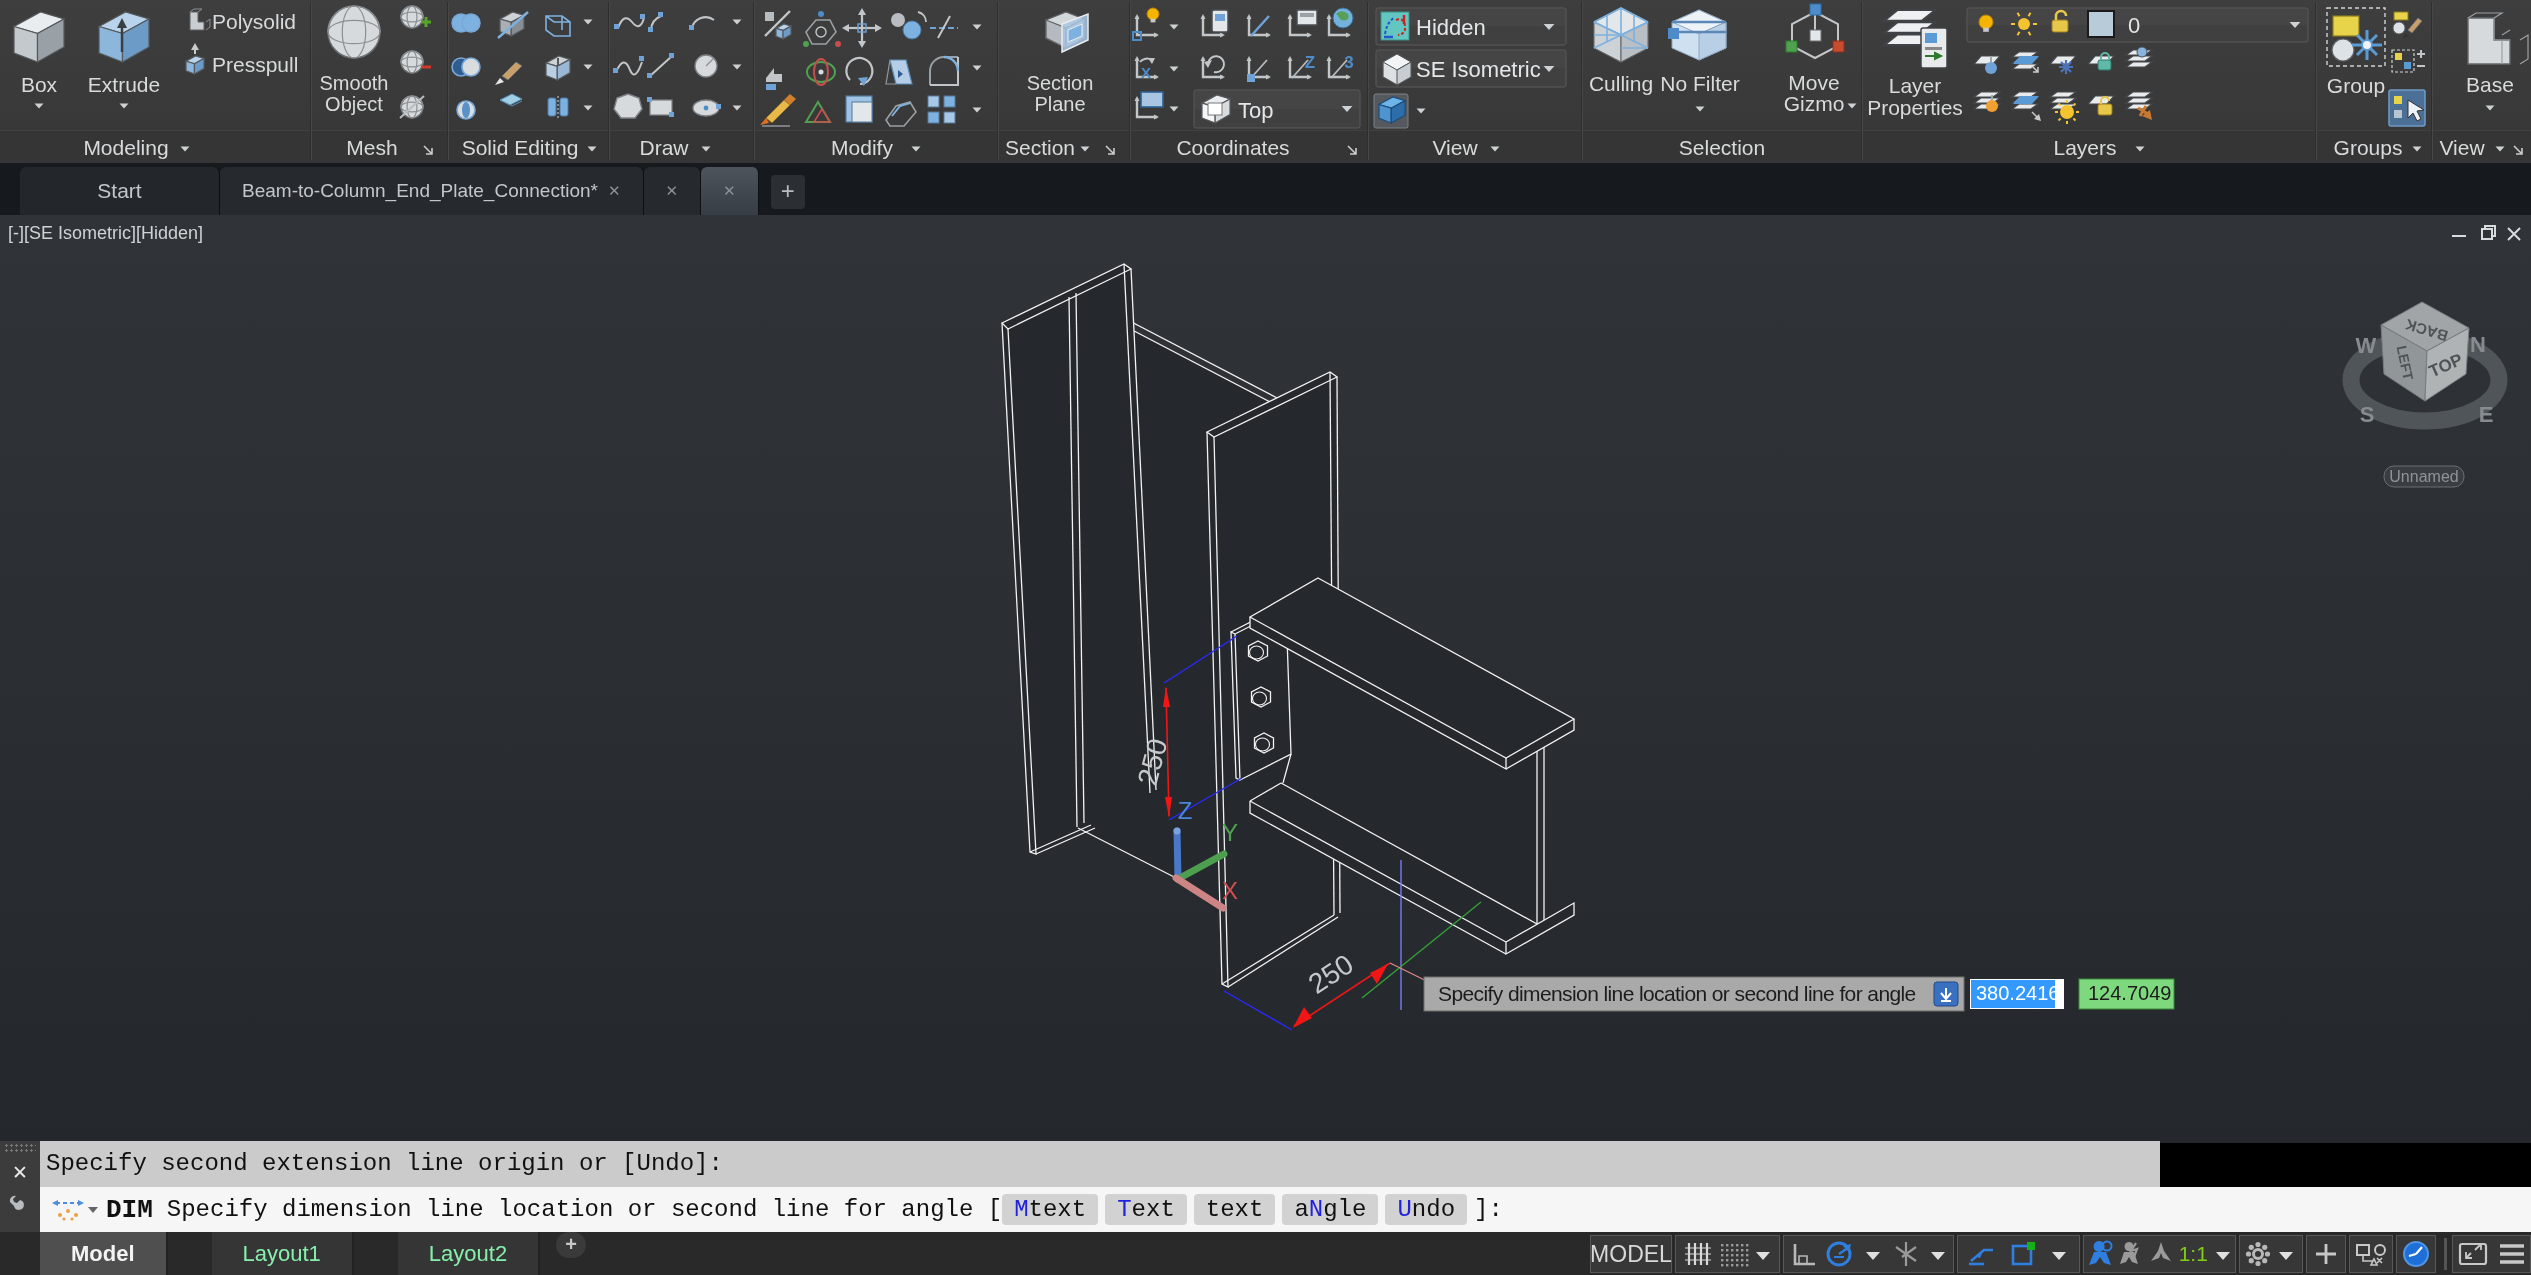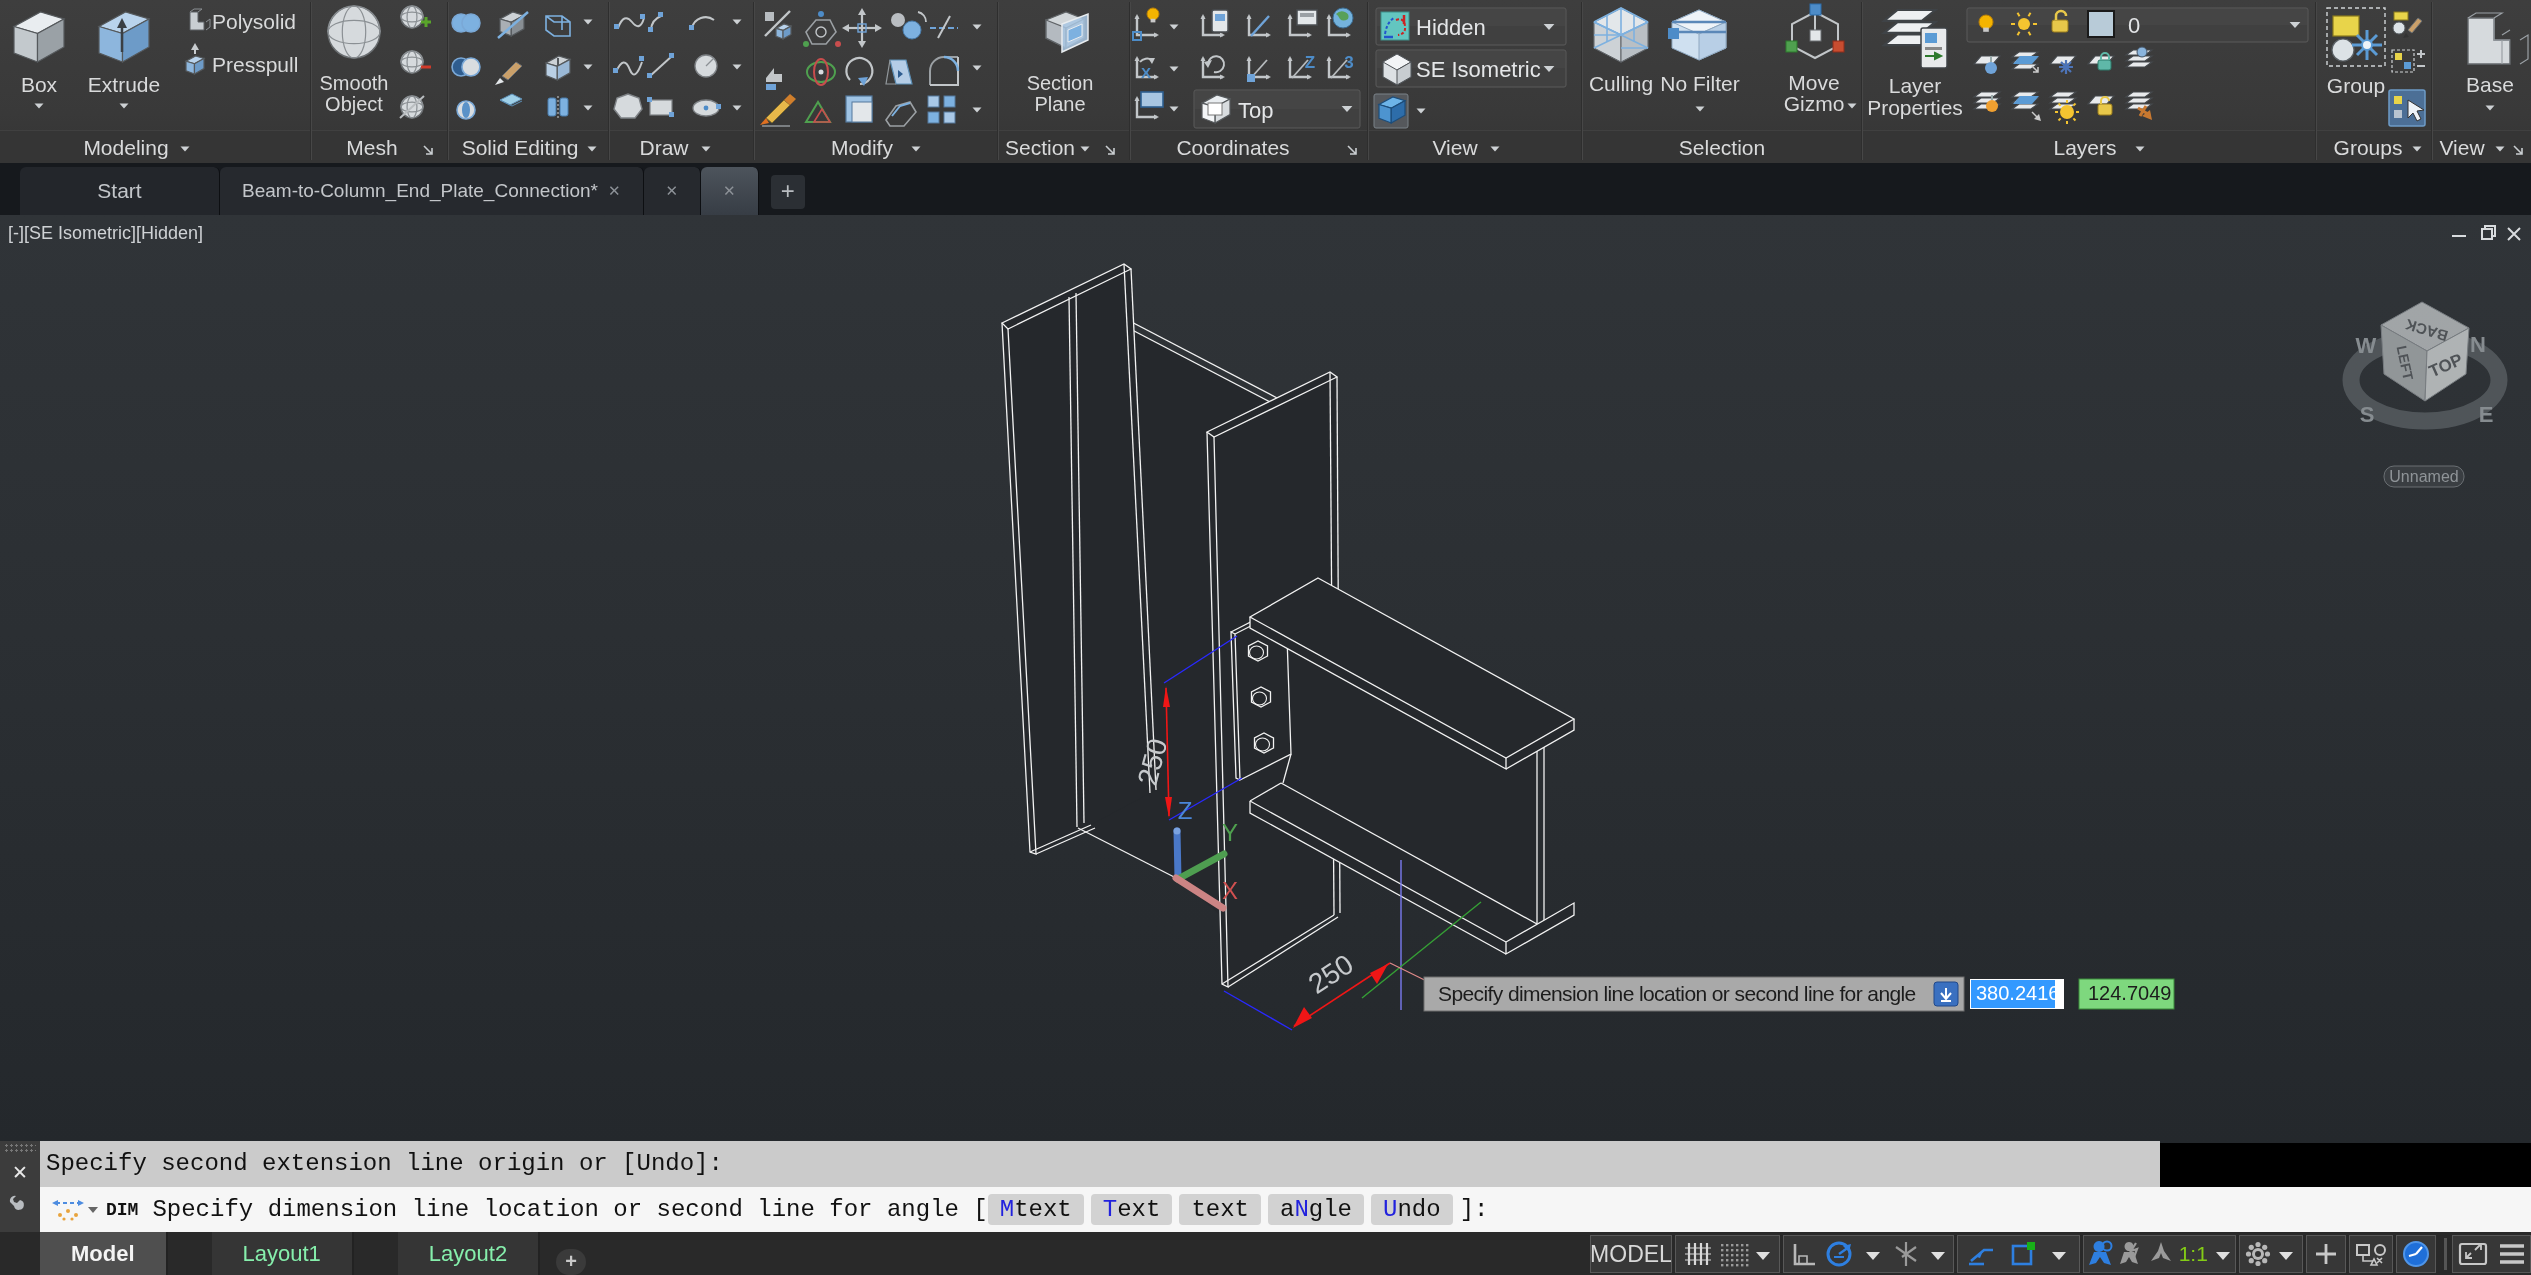--- a/index.html
+++ b/index.html
@@ -12,28 +12,28 @@
 .tab.active { background:linear-gradient(#4d545c,#373d45); color:#eceef0; }
 .tab .x { font-size:15px; color:#8d9298; }
 .plus { width:34px; height:34px; margin:0 0 6px 12px; background:#2b2f34; color:#b9bdc1; font-size:24px;
   text-align:center; line-height:32px; border-radius:4px; }
 #viewport { position:absolute; left:0; top:215px; width:2531px; height:928px;
   background:linear-gradient(#303438 0%, #2b2f33 45%, #24282c 100%); }
 #cmdgray { position:absolute; left:40px; top:1141px; width:2120px; height:46px; background:#cbcbcb;
   font-family:"Liberation Mono",monospace; font-size:24px; color:#111; padding-left:6px; line-height:46px; }
 #cmdwhite { position:absolute; left:40px; top:1187px; width:2491px; height:45px; background:#f6f6f6;
   display:flex; align-items:center; font-family:"Liberation Mono",monospace; font-size:24px; color:#111; }
-#cmdwhite .dim { font-weight:bold; margin:0 14px 0 8px; font-size:18px; }
+#cmdwhite .dim { font-weight:bold; margin:0 14px 0 8px; font-size:26px; }
 #cmdwhite .body { white-space:pre; }
 .chip { background:#d2d2d2; border-radius:4px; padding:2px 12px; margin-right:7px; }
 .chip b { color:#2222dd; font-weight:normal; }
 #cmdside { position:absolute; left:0; top:1141px; width:40px; height:91px; background:#3c3c3c; text-align:center; }
 #cmdside .grip { height:10px; margin:2px 4px; background-image:radial-gradient(#777 1px, transparent 1.4px); background-size:5px 5px; }
 #cmdside .cx { color:#e8e8e8; font-size:19px; margin-top:8px; }
-#statusbar { position:absolute; left:0; top:1232px; width:2531px; height:43px; background:#292929; display:flex; align-items:flex-end; }
+#statusbar { position:absolute; left:0; top:1232px; width:2531px; height:43px; background:#292929; display:flex; align-items:flex-start; }
 #statusbar .stext { color:#84cc16; font-size:21px; }
 .mtab { height:43px; line-height:43px; padding:0 31px; color:#86efac; font-size:22px; background:#353535;
   border-right:2px solid #222;margin-left:44px; }
 .mtab.active { background:#4f4f4f; color:#f4f4f4; font-weight:bold; margin-left:40px; }
 .mplus { width:30px; height:26px; background:#3a3a3a; color:#c8c8c8; border-radius:13px; text-align:center;
   line-height:24px; font-size:20px; font-weight:bold; margin-left:16px; }
 #sright { position:absolute; right:0; top:2px; display:flex; align-items:center; height:40px; }
 .sbox { display:flex; align-items:center; justify-content:space-evenly; height:38px; border:1px solid #585858; background:#373737; margin-right:3px; padding:0; }
 #modelbtn { color:#d8d8d8; font-size:23px; width:82px; justify-content:center; }
 .stext { color:#c8c8c8; font-size:20px; padding:0 4px; }

